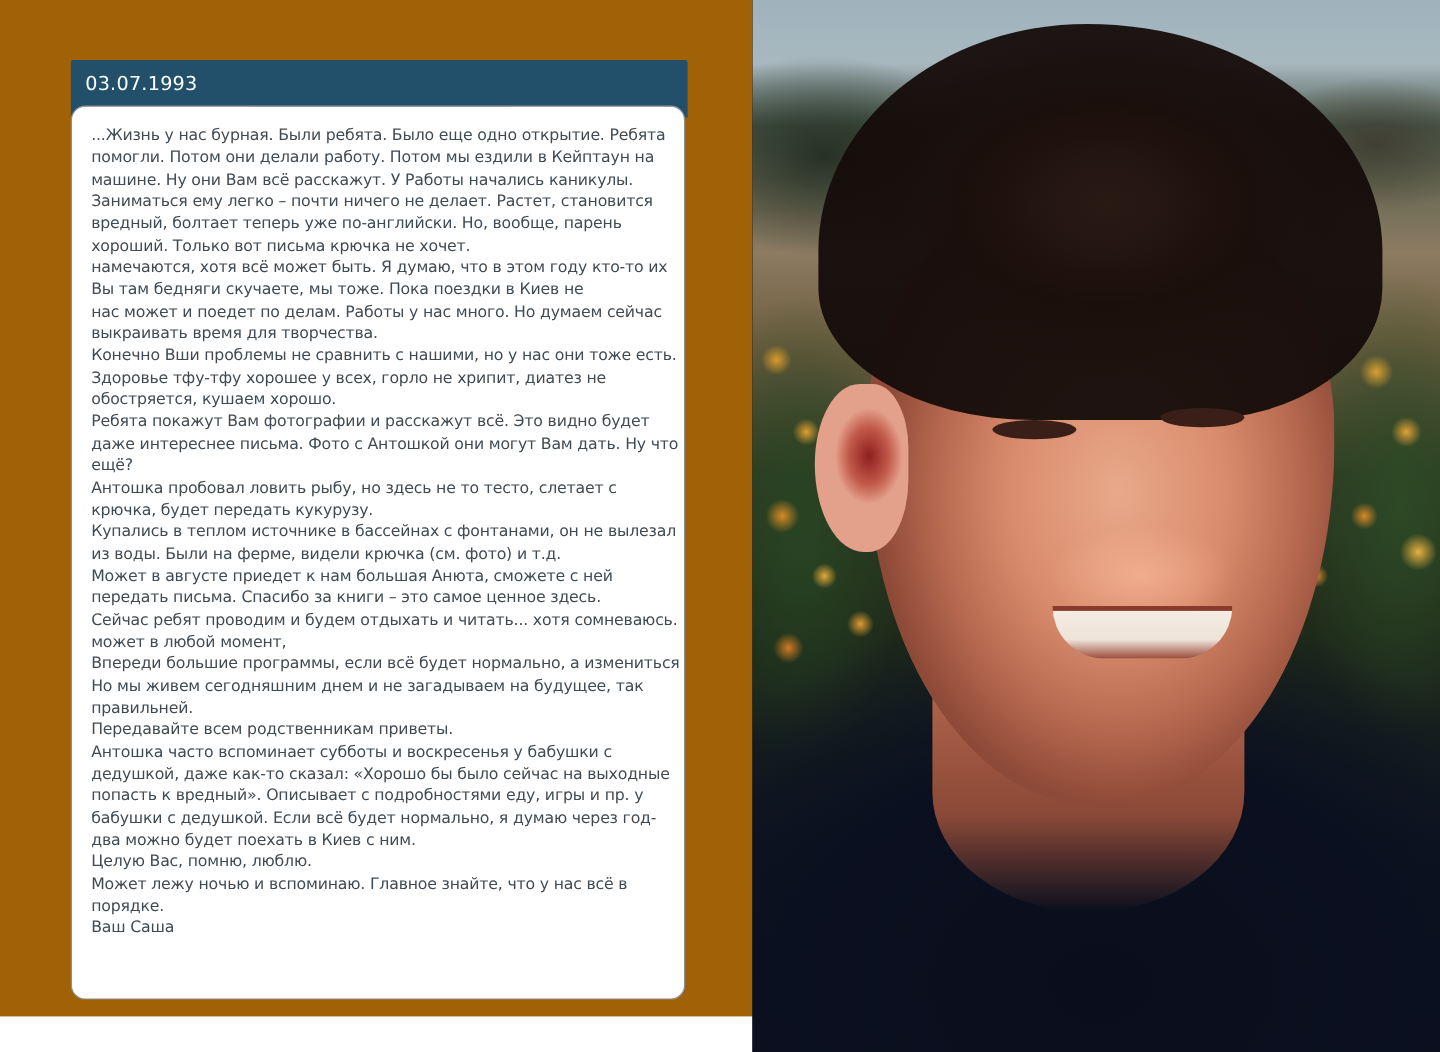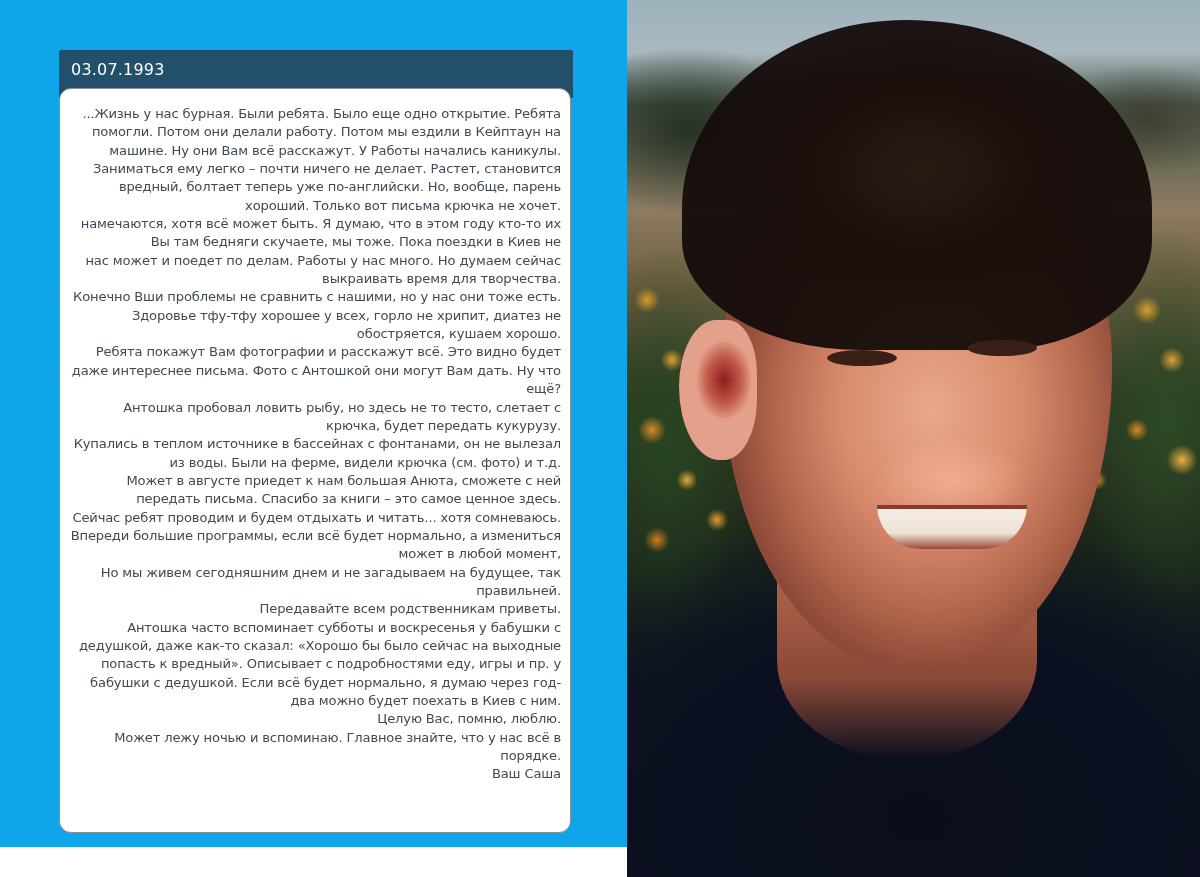--- a/index.html
+++ b/index.html
@@ -8,22 +8,21 @@
       width: 1200px;
       height: 877px;
       overflow: hidden;
       background: #ffffff;
       font-family: "DejaVu Sans", sans-serif;
     }
     .page {
       position: relative;
       width: 1200px;
       height: 847px;
-      background: #0ea5e9;
-      text-align: right;
+      background: #a16207;
     }
     
     .letter-card {
       position: absolute;
       left: 59px;
       top: 50px;
       width: 514px;
       height: 785px;
     }
     .letter-header {
@@ -47,21 +46,21 @@
     .letter-body {
       position: absolute;
       left: 0;
       top: 38px;
       width: 512px;
       height: 745px;
       background: #ffffff;
       border: 1px solid #8a8f94;
       border-radius: 12px;
       box-sizing: border-box;
-      padding: 16px 9px 10px 3px;
+      padding: 16px 9px 10px 16px;
     }
     .letter-text {
       margin: 0;
       padding: 0;
       color: #3f4a52;
       font-size: 13.1px;
       line-height: 18.35px;
       font-family: "DejaVu Sans", sans-serif;
       letter-spacing: -0.15px;
     }
@@ -196,22 +195,22 @@
         <span class="letter-line">Ребята покажут Вам фотографии и расскажут всё. Это видно будет</span>
         <span class="letter-line">даже интереснее письма. Фото с Антошкой они могут Вам дать. Ну что</span>
         <span class="letter-line">ещё?</span>
         <span class="letter-line">Антошка пробовал ловить рыбу, но здесь не то тесто, слетает с</span>
         <span class="letter-line">крючка, будет передать кукурузу.</span>
         <span class="letter-line">Купались в теплом источнике в бассейнах с фонтанами, он не вылезал</span>
         <span class="letter-line">из воды. Были на ферме, видели крючка (см. фото)  и т.д.</span>
         <span class="letter-line">Может в августе приедет к нам большая Анюта, сможете с ней</span>
         <span class="letter-line">передать письма. Спасибо за книги – это самое ценное здесь.</span>
         <span class="letter-line">Сейчас ребят проводим и будем отдыхать и читать... хотя сомневаюсь.</span>
+        <span class="letter-line">может в любой момент,</span>
         <span class="letter-line">Впереди большие программы, если всё будет нормально, а измениться</span>
-        <span class="letter-line">может в любой момент,</span>
         <span class="letter-line">Но мы живем сегодняшним днем и не загадываем на будущее, так</span>
         <span class="letter-line">правильней.</span>
         <span class="letter-line">Передавайте всем родственникам приветы.</span>
         <span class="letter-line">Антошка часто вспоминает субботы и воскресенья у бабушки с</span>
         <span class="letter-line">дедушкой, даже как-то сказал: «Хорошо бы было сейчас на выходные</span>
         <span class="letter-line">попасть к вредный».  Описывает с подробностями еду, игры и пр. у</span>
         <span class="letter-line">бабушки с дедушкой. Если всё будет нормально, я думаю через год-</span>
         <span class="letter-line">два можно будет поехать в Киев с ним.</span>
         <span class="letter-line">Целую Вас, помню, люблю.</span>
         <span class="letter-line">Может лежу ночью и вспоминаю. Главное знайте, что у нас всё в</span>

